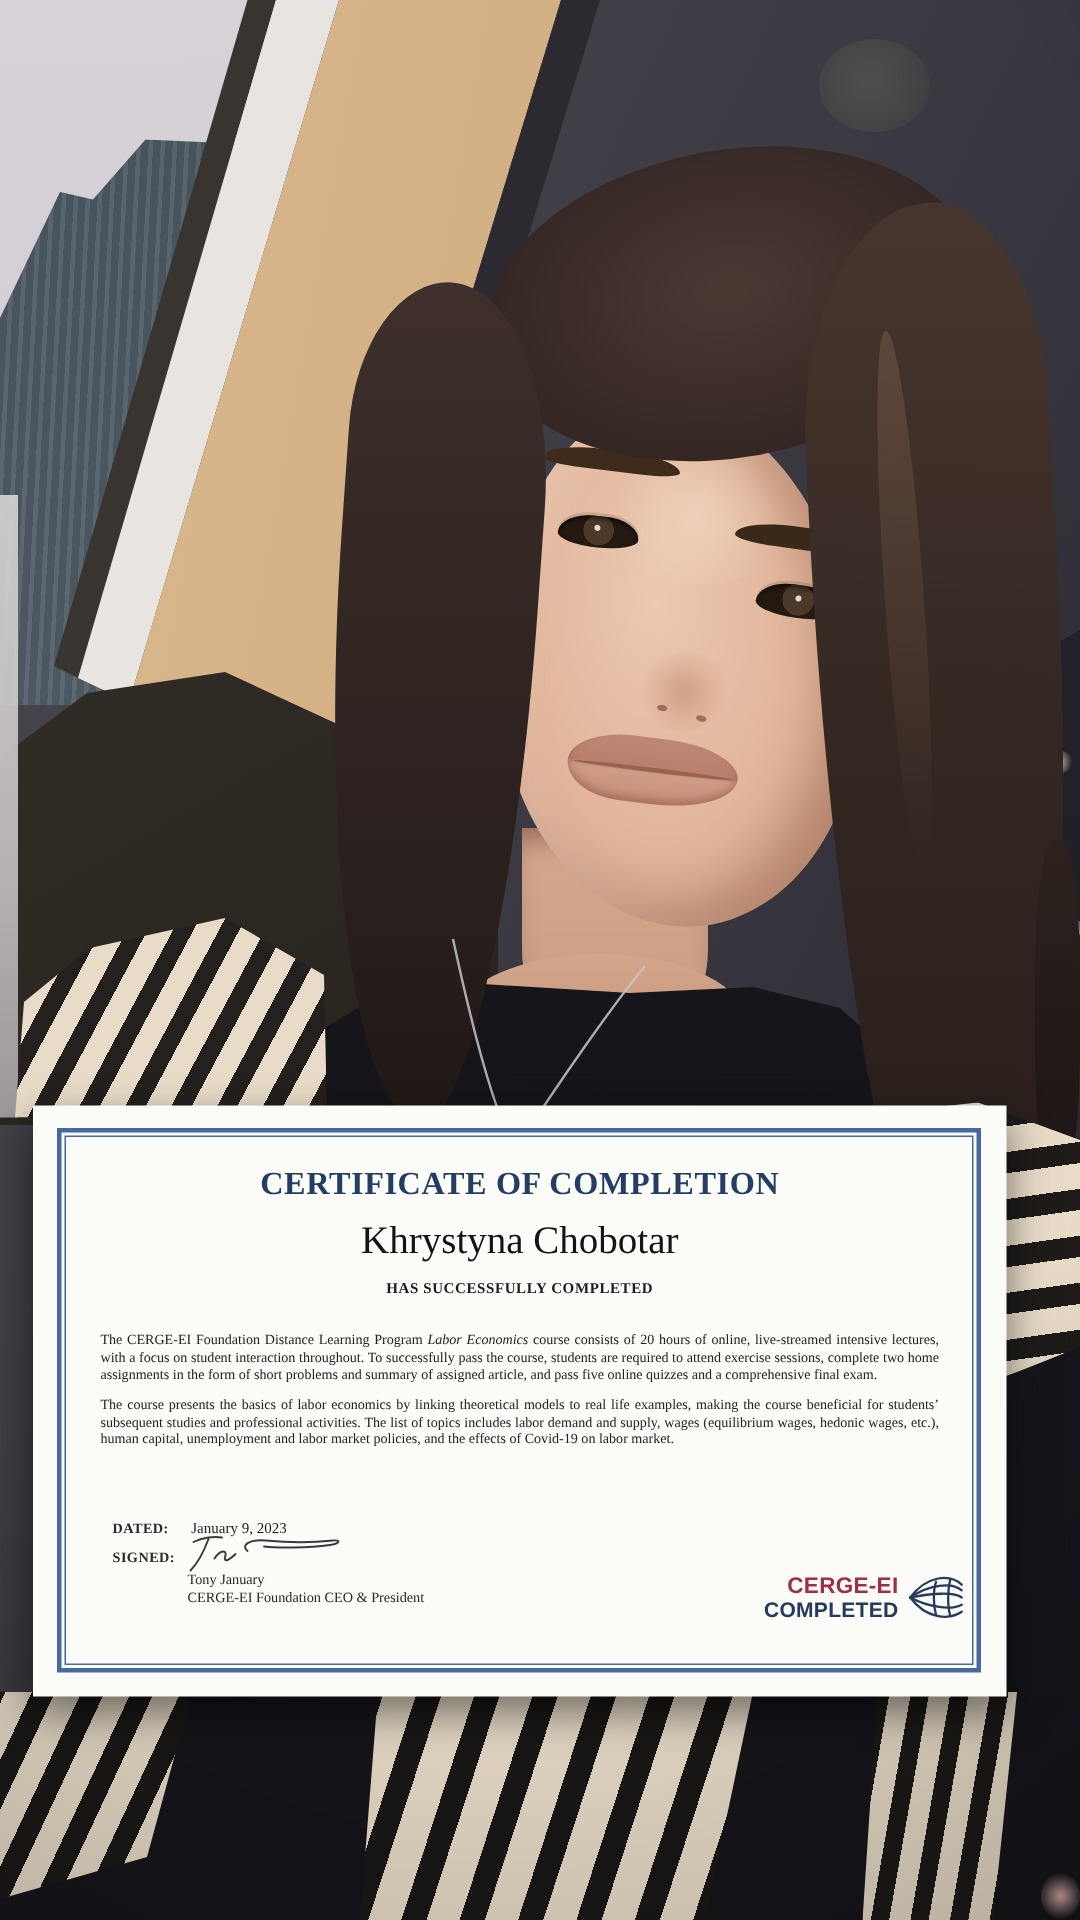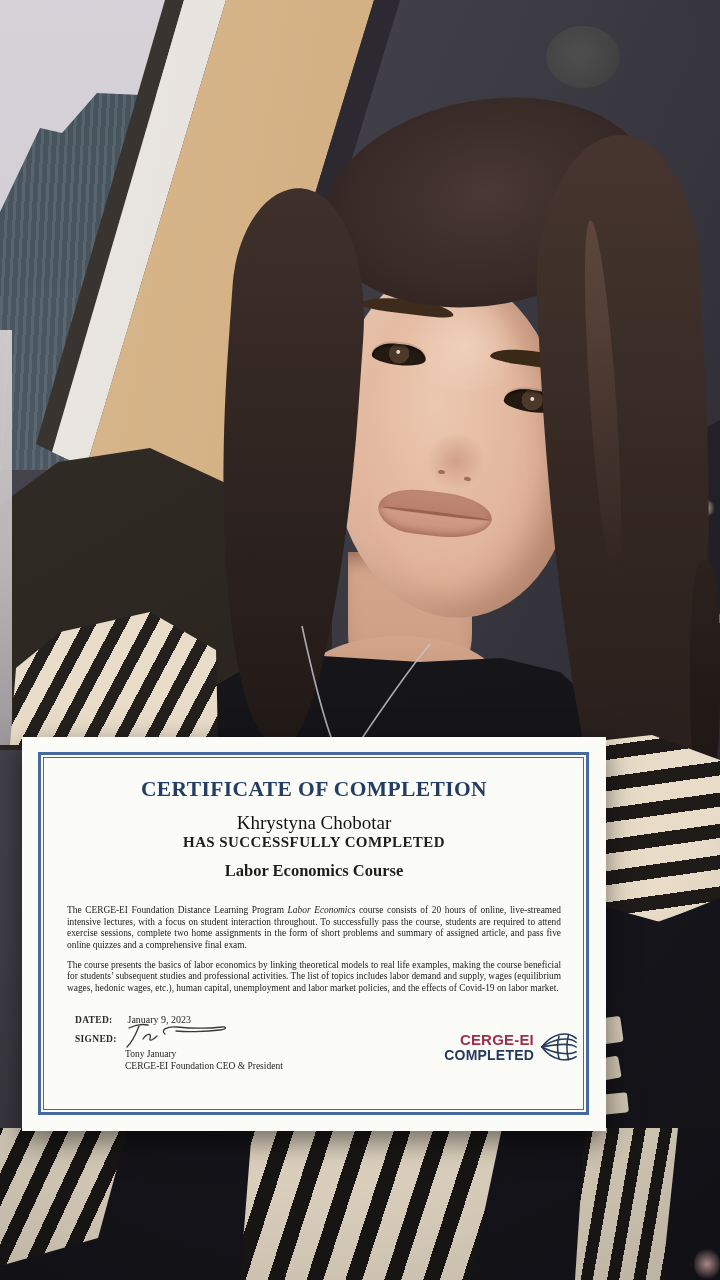--- a/index.html
+++ b/index.html
@@ -85,39 +85,39 @@
     background:repeating-linear-gradient(115deg,#e4d8c4 0 16px,#1a1816 16px 30px);}
   .stripes-bottom-center{clip-path:polygon(252px 1128px,502px 1128px,470px 1280px,240px 1280px);
     background:repeating-linear-gradient(108deg,#e6dac6 0 21px,#191715 21px 37px);}
   .stripes-bottom-right{clip-path:polygon(585px 1128px,678px 1128px,662px 1280px,575px 1280px);
     background:repeating-linear-gradient(100deg,#e2d6c2 0 14px,#1b1917 14px 26px);}
   .pink-spot{left:694px;top:1248px;width:26px;height:32px;border-radius:50%;
     background:radial-gradient(circle,#cfa6a6 0%,rgba(207,166,166,0) 75%);}
   .vignette{background:radial-gradient(120% 90% at 45% 35%,rgba(0,0,0,0) 55%,rgba(0,0,0,.28) 100%);}
 
   
-  .certificate{position:absolute;left:22px;top:737px;width:584px;height:394px;background:#fbfbf8;
+  .certificate{position:absolute;left:22px;top:737px;width:649px;height:394px;background:#fbfbf8;
     box-shadow:0 10px 26px rgba(0,0,0,.5);z-index:50;}
   .cert-frame{position:absolute;inset:15px 17px 16px 16px;border:3px solid var(--border_blue,#46699f);}
   .cert-frame::before{content:"";position:absolute;inset:2px;border:1px solid var(--border_blue,#46699f);}
   .cert-content{position:absolute;left:45px;right:45px;top:36px;bottom:36px;text-align:center;color:#1d1d1d;}
   .cert-title{margin-top:4px;font-size:21.5px;font-weight:bold;letter-spacing:.4px;color:var(--title_navy,#243e63);}
   .cert-certify{margin-top:12px;font-size:10.5px;font-weight:bold;letter-spacing:.5px;color:#1f2b44;}
-  .cert-name{margin-top:10px;font-size:19px;color:#141414;}
-  .cert-completed{margin-top:0;font-size:15px;font-weight:bold;letter-spacing:.4px;}
+  .cert-name{margin-top:10px;font-size:26px;color:#141414;}
+  .cert-completed{margin-top:12px;font-size:10px;font-weight:bold;letter-spacing:.4px;}
   .cert-course{margin-top:10px;font-size:16.5px;font-weight:bold;}
   .cert-par{margin-top:24px;font-size:9.4px;line-height:1.24;text-align:justify;color:#222;}
   .cert-par + .cert-par{margin-top:8px;}
   .sign-area{position:absolute;left:8px;top:225px;width:320px;text-align:left;font-size:10px;color:#1d1d1d;}
   .sign-row{position:relative;margin-top:16px;}
   .sign-row.signed{margin-top:8px;}
   .sign-label{display:inline-block;width:50px;font-weight:bold;letter-spacing:.3px;font-size:9.5px;color:#2a2a2a;}
   .signature-svg{position:absolute;left:46px;top:-12px;}
   .signer-block{margin-left:50px;margin-top:4px;font-size:9.5px;line-height:1.3;color:#262626;}
-  .cert-logo{position:absolute;right:-18px;bottom:30px;display:flex;align-items:center;gap:5px;
+  .cert-logo{position:absolute;right:-18px;bottom:12px;display:flex;align-items:center;gap:5px;
     font-family:"Liberation Sans",sans-serif;font-weight:bold;}
   .logo-text{text-align:right;line-height:1.04;}
   .logo-line1{font-size:15px;letter-spacing:.2px;color:var(--logo_red,#9d2f4a);}
   .logo-line2{font-size:14px;letter-spacing:.2px;color:var(--logo_navy,#253a5c);}
 </style>
 </head>
 <body>
 
 <div class="stage">
 
@@ -178,21 +178,20 @@
   <div class="layer stripes-bottom-right"></div>
   <div class="abs pink-spot"></div>
   <div class="layer vignette"></div>
 
   <div class="certificate">
     <div class="cert-frame"></div>
     <div class="cert-content">
       <div class="cert-title">CERTIFICATE OF COMPLETION</div>
       <div class="cert-name">Khrystyna Chobotar</div>
       <div class="cert-completed">HAS SUCCESSFULLY COMPLETED</div>
-      <div class="cert-course">Labor Economics Course</div>
       <div class="cert-par"><span>The CERGE-EI Foundation Distance Learning Program </span><i>Labor Economics</i><span> course consists of 20 hours of online, live-streamed intensive lectures, with a focus on student interaction throughout. To successfully pass the course, students are required to attend exercise sessions, complete two home assignments in the form of short problems and summary of assigned article, and pass five online quizzes and a comprehensive final exam.</span></div>
       <div class="cert-par">The course presents the basics of labor economics by linking theoretical models to real life examples, making the course beneficial for students’ subsequent studies and professional activities. The list of topics includes labor demand and supply, wages (equilibrium wages, hedonic wages, etc.), human capital, unemployment and labor market policies, and the effects of Covid-19 on labor market.</div>
 
       <div class="sign-area">
         <div class="sign-row">
           <span class="sign-label">DATED:</span>
           <span>January 9, 2023</span>
         </div>
         <div class="sign-row signed">
           <span class="sign-label">SIGNED:</span>

